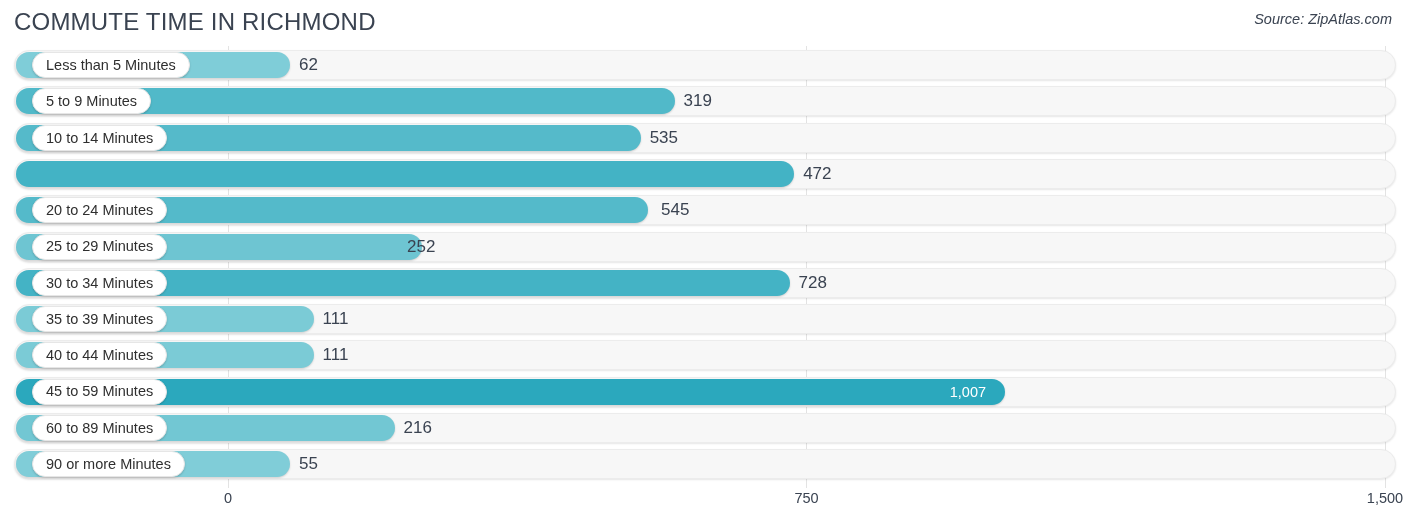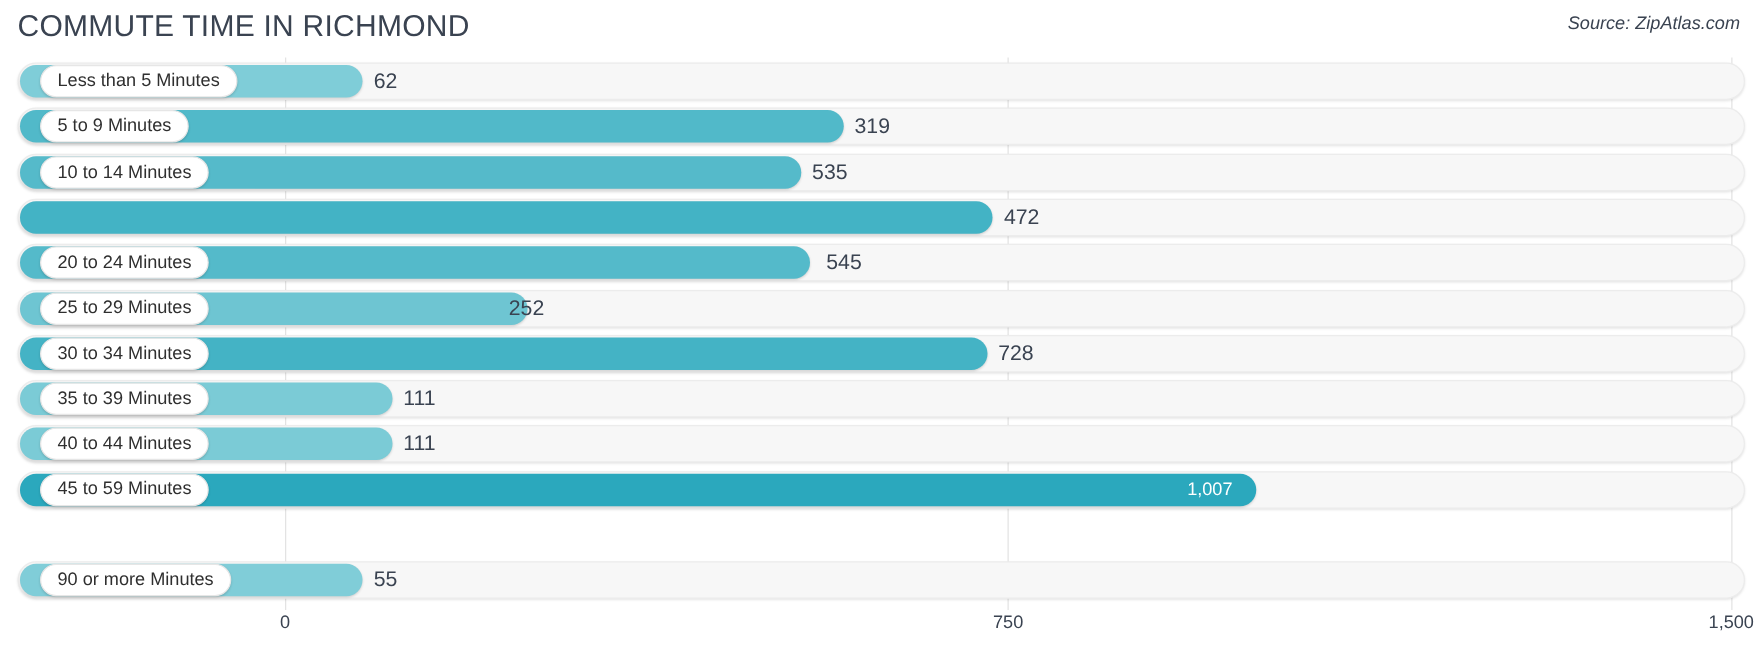--- a/index.html
+++ b/index.html
@@ -210,20 +210,28 @@
       <div class="val-out" style="left: 308.618px;">111</div>
     </div>
     <div class="row" style="top: 330.7px;">
       <div class="track" style="background: rgb(247, 247, 247);"></div>
       <div class="bar" style="left: 2px; width: 988.733px; background: rgb(43, 168, 189);"></div>
       <div class="cat-pill">
         <span class="cat-label">45 to 59 Minutes</span>
       </div>
       <div class="val-in" style="left: 935.733px; right: 0px;">1,007</div>
     </div>
+    <div class="row" style="top: 367px;">
+      <div class="track" style="background: rgb(247, 247, 247);"></div>
+      <div class="bar" style="left: 2px; width: 378.608px; background: rgb(114, 199, 211);"></div>
+      <div class="cat-pill">
+        <span class="cat-label">60 to 89 Minutes</span>
+      </div>
+      <div class="val-out" style="left: 389.608px;">216</div>
+    </div>
     <div class="row" style="top: 403.3px;">
       <div class="track" style="background: rgb(247, 247, 247);"></div>
       <div class="bar" style="left: 2px; width: 274px; background: rgb(128, 205, 216);"></div>
       <div class="cat-pill">
         <span class="cat-label">90 or more Minutes</span>
       </div>
       <div class="val-out" style="left: 285px;">55</div>
     </div>
   </div>
 

